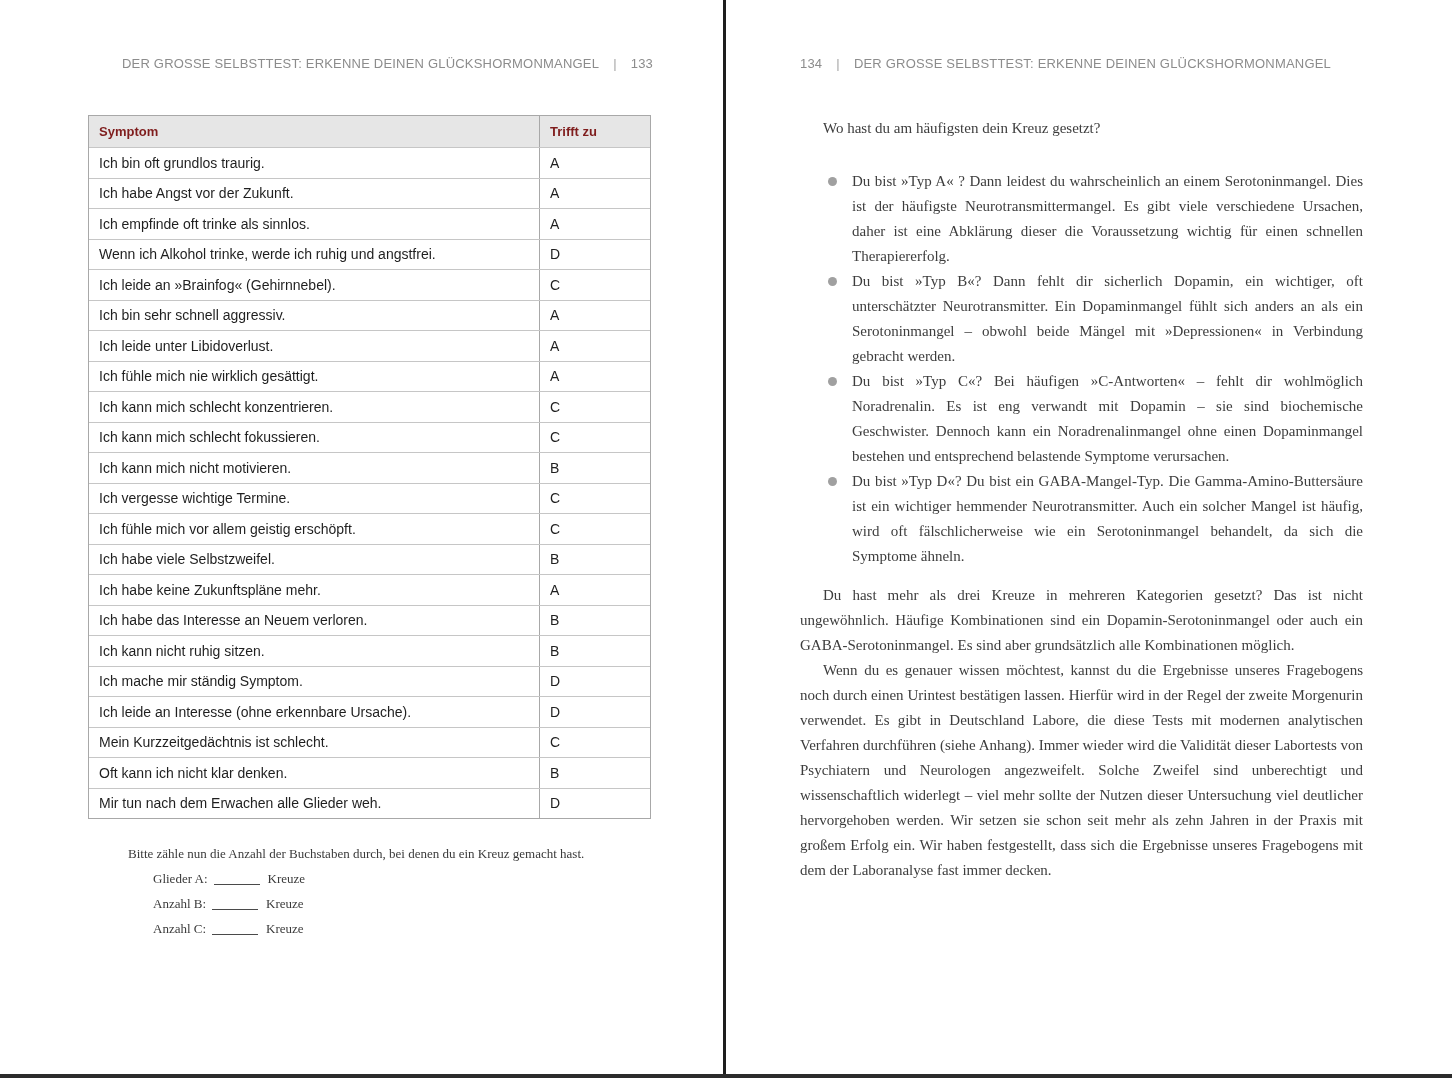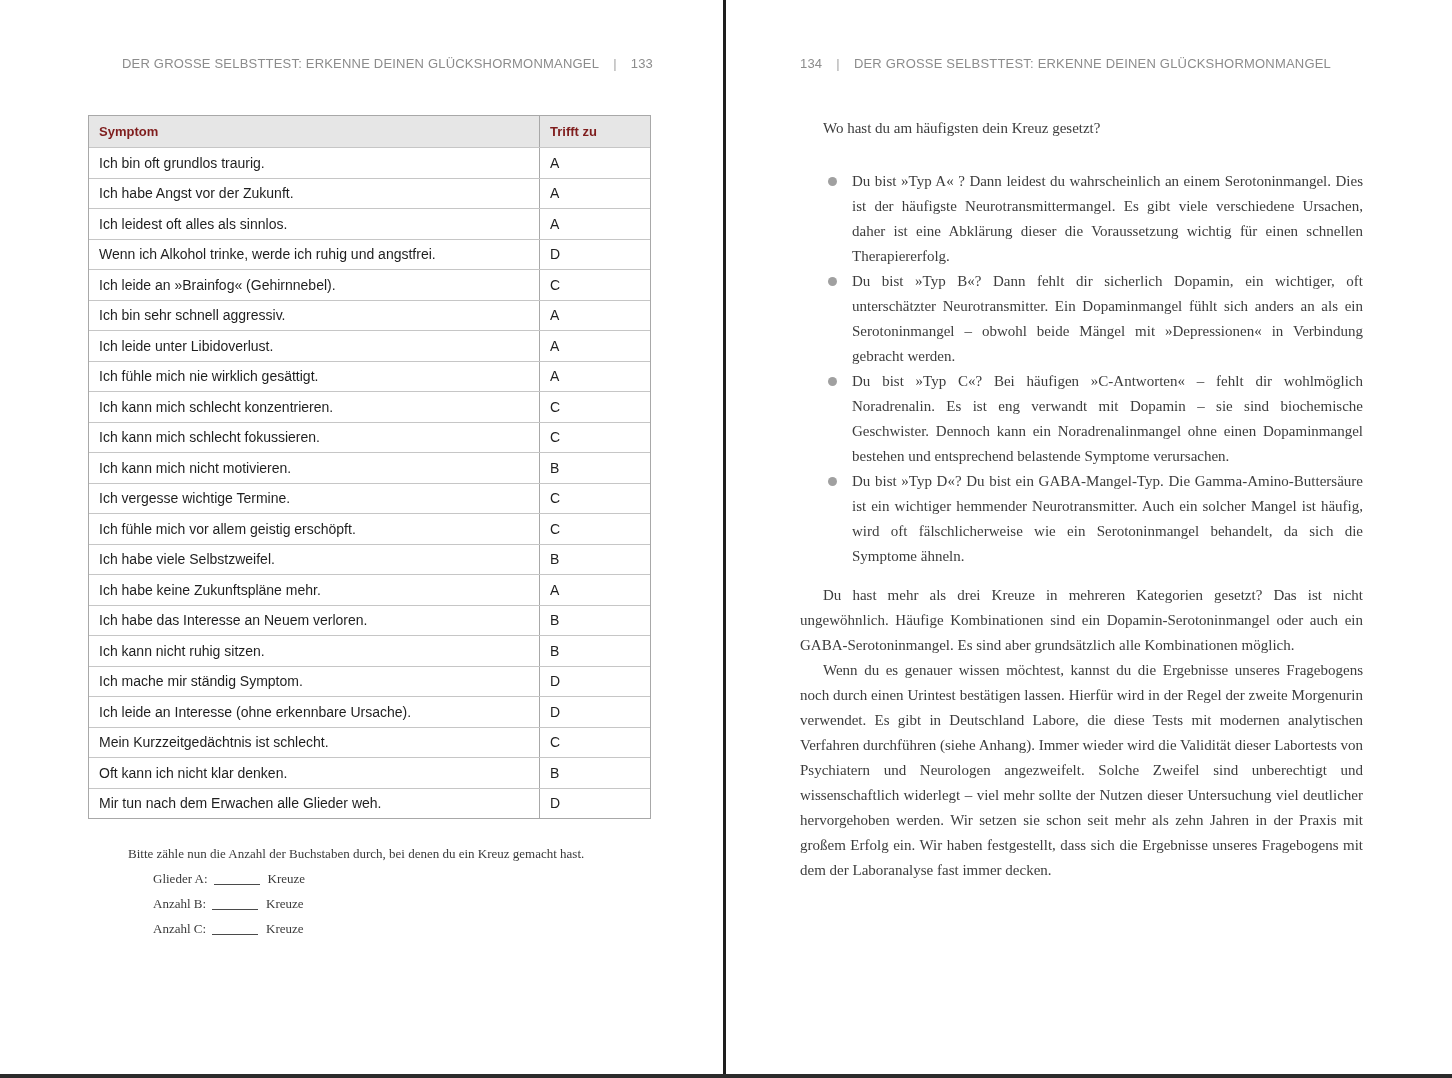--- a/index.html
+++ b/index.html
@@ -76,21 +76,21 @@
             <div class="cell-symptom">Ich bin oft grundlos traurig.</div>
             <div class="cell-answer">A</div>
           </div>
 
           <div class="sym-row">
             <div class="cell-symptom">Ich habe Angst vor der Zukunft.</div>
             <div class="cell-answer">A</div>
           </div>
 
           <div class="sym-row">
-            <div class="cell-symptom">Ich leidest oft alles als sinnlos.</div>
+            <div class="cell-symptom">Ich empfinde oft trinke als sinnlos.</div>
             <div class="cell-answer">A</div>
           </div>
 
           <div class="sym-row">
             <div class="cell-symptom">Wenn ich Alkohol trinke, werde ich ruhig und angstfrei.</div>
             <div class="cell-answer">D</div>
           </div>
 
           <div class="sym-row">
             <div class="cell-symptom">Ich leide an »Brainfog« (Gehirnnebel).</div>

